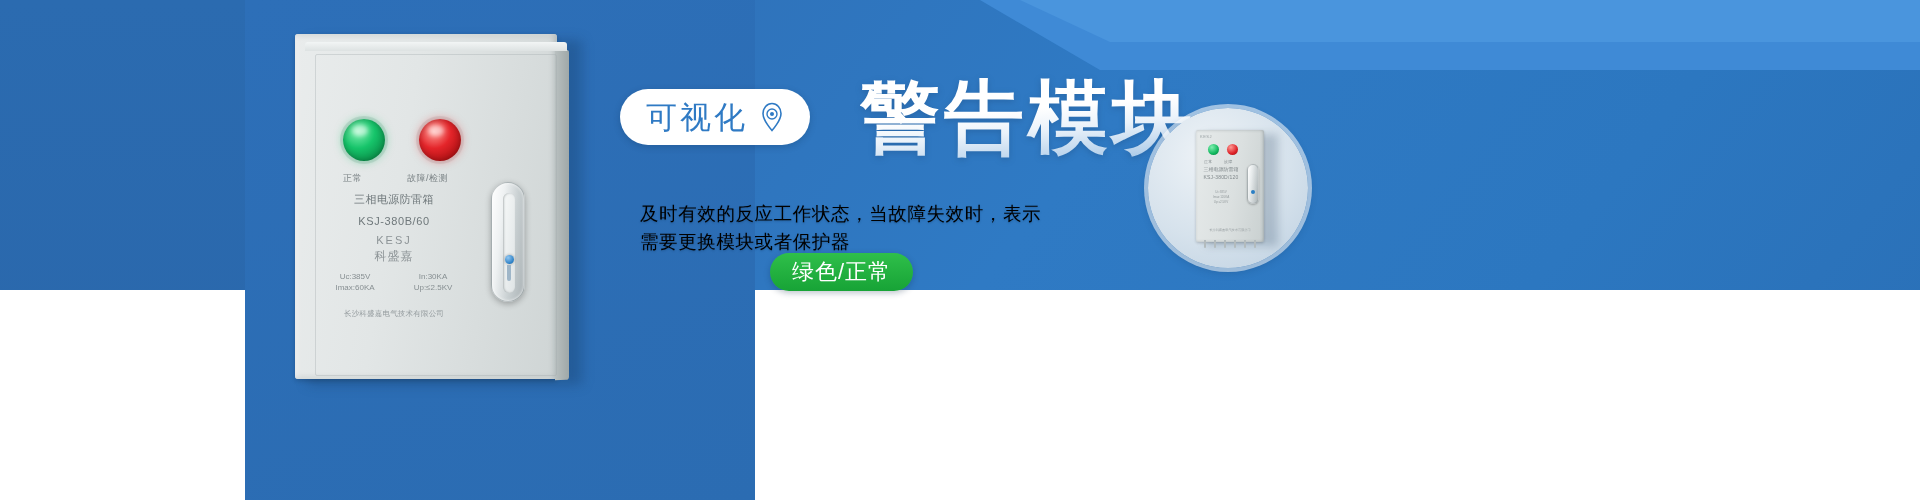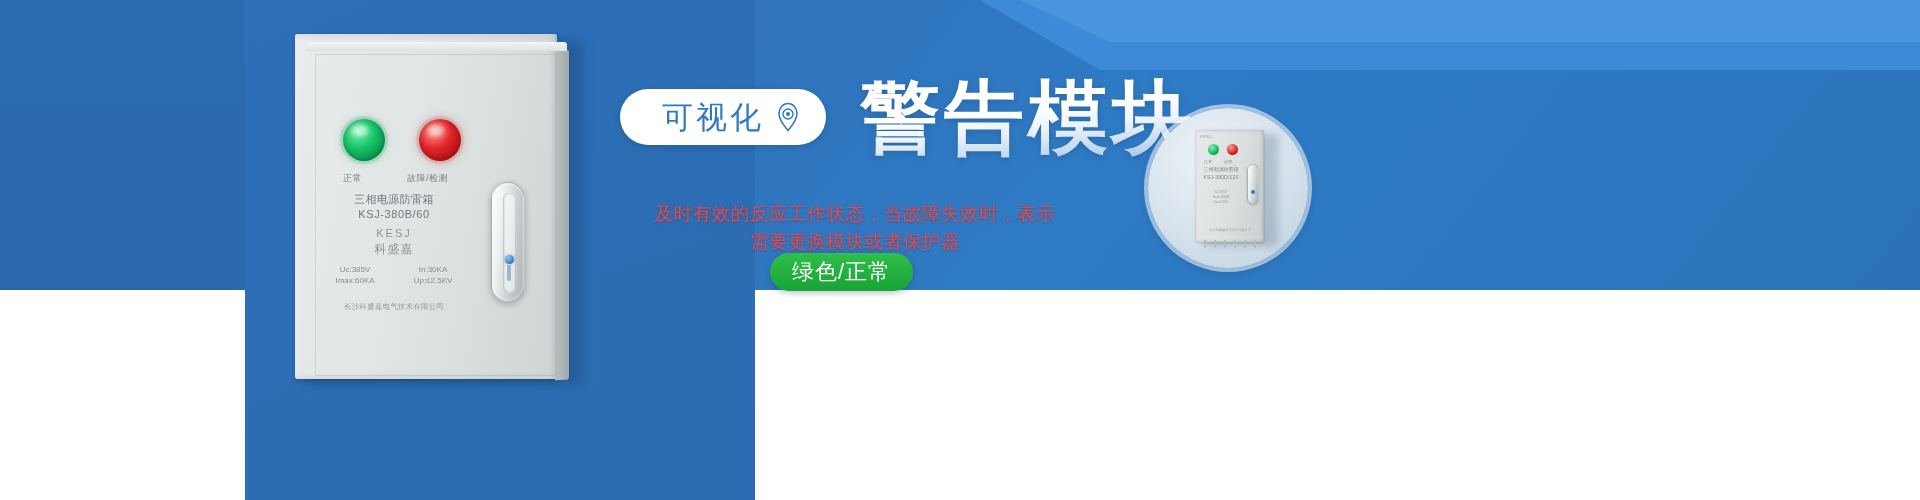--- a/index.html
+++ b/index.html
@@ -172,21 +172,21 @@
     position: absolute;
     left: 24px; top: 158px;
     width: 150px;
     text-align: center;
     line-height: 1.35;
   }
   .plate .p-title {
     font-size: 11px; color: #6f787b; letter-spacing: 0.4px;
   }
   .plate .p-model {
-    font-size: 11px; color: #6f787b; letter-spacing: 0.6px; margin-top: 0;
+    font-size: 11px; color: #6f787b; letter-spacing: 0.6px; margin-top: 7px;
   }
   .plate .p-brand-en {
     font-size: 11px; color: #8c9396; letter-spacing: 2px; margin-top: 4px;
   }
   .plate .p-brand-cn {
     font-size: 12px; color: #8c9396; letter-spacing: 1px; margin-top: 0px;
   }
   .plate .p-specs {
     margin-top: 8px;
     display: grid;
@@ -258,21 +258,20 @@
     background: #ffffff;
     border-radius: 30px;
     box-shadow: 0 2px 7px rgba(10,40,70,0.22);
   }
   .pill-text {
     font-size: 31px;
     color: #2f7ac4;
     letter-spacing: 3px;
     font-weight: 400;
     line-height: 1;
-    margin-left: 16px;
   }
   .pill-icon { width: 24px; height: 30px; display:block; }
 
   .headline {
     position: absolute;
     left: 860px; top: 78px;
     font-size: 80px;
     font-weight: bold;
     letter-spacing: 4px;
     line-height: 1;
@@ -283,22 +282,22 @@
     -webkit-text-fill-color: transparent;
     text-shadow: 0 0 0 rgba(0,0,0,0);
     filter: drop-shadow(0 2px 3px rgba(20,60,105,0.28));
     white-space: nowrap;
   }
 
   .subtitle {
     position: absolute;
     left: 640px; top: 200px;
     width: 430px;
-    text-align: center;
-    color: #ef4444;
+    text-align: left;
+    color: #000000;
     font-size: 18.5px;
     line-height: 1.5;
     letter-spacing: 0.6px;
     text-shadow: 0 1px 2px rgba(14,52,92,0.35);
   }
 
   .tags {
     position: absolute;
     left: 770px; top: 253px;
     display: flex;

